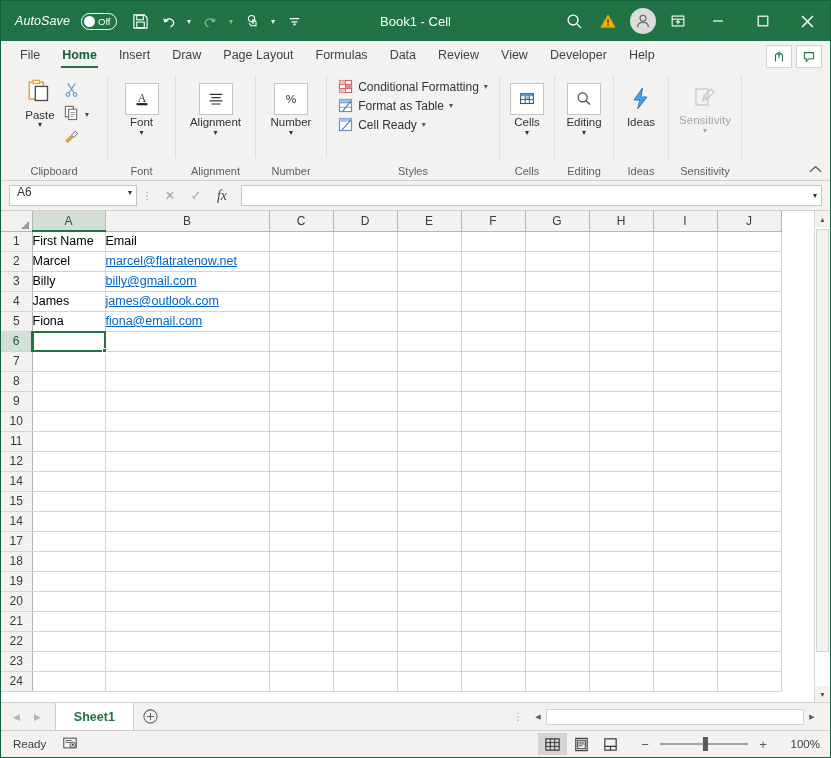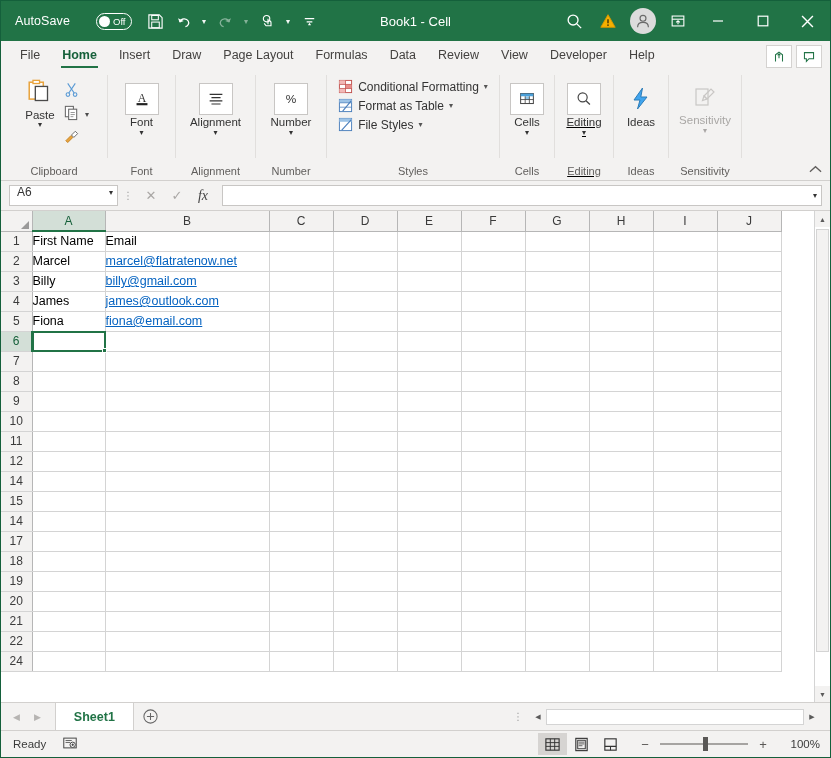--- a/index.html
+++ b/index.html
@@ -17,21 +17,21 @@
   }
 
   
   .titlebar {
     height: 40px; background: #217346;
     display: flex; align-items: center;
     color: #ffffff; flex: 0 0 40px;
     position: relative;
   }
   .qat { display: flex; align-items: center; padding-left: 14px; gap: 2px; }
-  .autosave-label { font-size: 12.5px; margin-right: 24px; letter-spacing: .1px; }
+  .autosave-label { font-size: 12.5px; margin-right: 9px; letter-spacing: .1px; font-style: italic; }
   .toggle {
     width: 36px; height: 17px; border: 1.4px solid #ffffff; border-radius: 9px;
     display: flex; align-items: center; padding: 0 2px; gap: 3px;
   }
   .toggle .knob { width: 11px; height: 11px; border-radius: 50%; background: #ffffff; }
   .toggle .off { font-size: 9.5px; color: #ffffff; }
   .qat-btn {
     width: 26px; height: 26px; display: flex; align-items: center; justify-content: center;
     color: #ffffff;
   }
@@ -124,21 +124,21 @@
 
   .ribbon-collapse { position: absolute; right: 8px; bottom: 4px; font-size: 11px; color: #605e5c; }
 
   
   .formula-row {
     height: 30px; background: #f3f2f1; display: flex; align-items: center;
     flex: 0 0 30px; padding: 0 8px; gap: 4px;
     border-bottom: 1px solid #d2d0ce;
   }
   .namebox {
-    width: 109px; height: 21px; background: #ffffff; border: 1px solid #c8c6c4;
+    width: 128px; height: 21px; background: #ffffff; border: 1px solid #c8c6c4;
     display: flex; align-items: center; padding: 0 4px 7px 7px;
     font-size: 12px; color: #333;
   }
   .namebox .nb-caret { margin-left: auto; font-size: 8px; color: #333; }
   .vdots { width: 12px; text-align: center; color: #a0a0a0; font-size: 10px; line-height: 9px; }
   .fx-group { display: flex; align-items: center; gap: 0; }
   .fx-btn {
     width: 26px; height: 22px; display: flex; align-items: center; justify-content: center;
     font-size: 13px; color: #a9a7a5;
   }
@@ -487,21 +487,21 @@
               </svg>
             <span>Format as Table</span>
             <span class="scaret">▾</span>
           </div>
           <div class="style-item">
             <svg width="15" height="15" viewBox="0 0 16 16">
                 <rect x="1.5" y="1.5" width="13" height="13" fill="#fff" stroke="#4a7ebb" stroke-width="1"></rect>
                 <rect x="1.5" y="1.5" width="13" height="3.6" fill="#9dc3e6"></rect>
                 <path d="M14 3L4 14" stroke="#4a7ebb" stroke-width="1.2"></path>
               </svg>
-            <span>File Styles</span>
+            <span>Cell Ready</span>
             <span class="scaret">▾</span>
           </div>
         </div>
       </div>
       <div class="grp-label">Styles</div>
     </div>
     <div class="grp-sep"></div>
 
     <div class="grp" style="width:54px;">
       <div class="grp-body" style="justify-content:center;padding-top:10px;">
@@ -515,21 +515,21 @@
               </svg>
           </span>
           <span class="lbl">Cells</span>
           <span class="mini-chev">▾</span>
         </div>
       </div>
       <div class="grp-label">Cells</div>
     </div>
     <div class="grp-sep"></div>
 
-    <div class="grp" style="width:58px;text-decoration:underline;">
+    <div class="grp" style="width:58px;">
       <div class="grp-body" style="justify-content:center;padding-top:10px;">
         <div class="bigbtn" style="width:54px;">
           <span class="iconbox">
             <svg width="20" height="20" viewBox="0 0 22 22">
                 <circle cx="9.5" cy="9.2" r="5" fill="none" stroke="#444" stroke-width="1.3"></circle>
                 <path d="M13.2 12.9L17.5 17" stroke="#444" stroke-width="1.4"></path>
               </svg>
           </span>
           <span class="lbl">Editing</span>
           <span class="mini-chev">▾</span>
@@ -887,20 +887,33 @@
                 <td class="cell" style="width: 64px;"></td>
                 <td class="cell" style="width: 64px;"></td>
                 <td class="cell" style="width: 64px;"></td>
                 <td class="cell" style="width: 64px;"></td>
                 <td class="cell" style="width: 64px;"></td>
                 <td class="cell" style="width: 64px;"></td>
                 <td class="cell" style="width: 64px;"></td>
                 <td class="cell" style="width: 64px;"></td>
               </tr>
               <tr>
+                <td class="rowhead">23</td>
+                <td class="cell" style="width: 73px;"></td>
+                <td class="cell" style="width: 164px;"></td>
+                <td class="cell" style="width: 64px;"></td>
+                <td class="cell" style="width: 64px;"></td>
+                <td class="cell" style="width: 64px;"></td>
+                <td class="cell" style="width: 64px;"></td>
+                <td class="cell" style="width: 64px;"></td>
+                <td class="cell" style="width: 64px;"></td>
+                <td class="cell" style="width: 64px;"></td>
+                <td class="cell" style="width: 64px;"></td>
+              </tr>
+              <tr>
                 <td class="rowhead">24</td>
                 <td class="cell" style="width: 73px;"></td>
                 <td class="cell" style="width: 164px;"></td>
                 <td class="cell" style="width: 64px;"></td>
                 <td class="cell" style="width: 64px;"></td>
                 <td class="cell" style="width: 64px;"></td>
                 <td class="cell" style="width: 64px;"></td>
                 <td class="cell" style="width: 64px;"></td>
                 <td class="cell" style="width: 64px;"></td>
                 <td class="cell" style="width: 64px;"></td>

